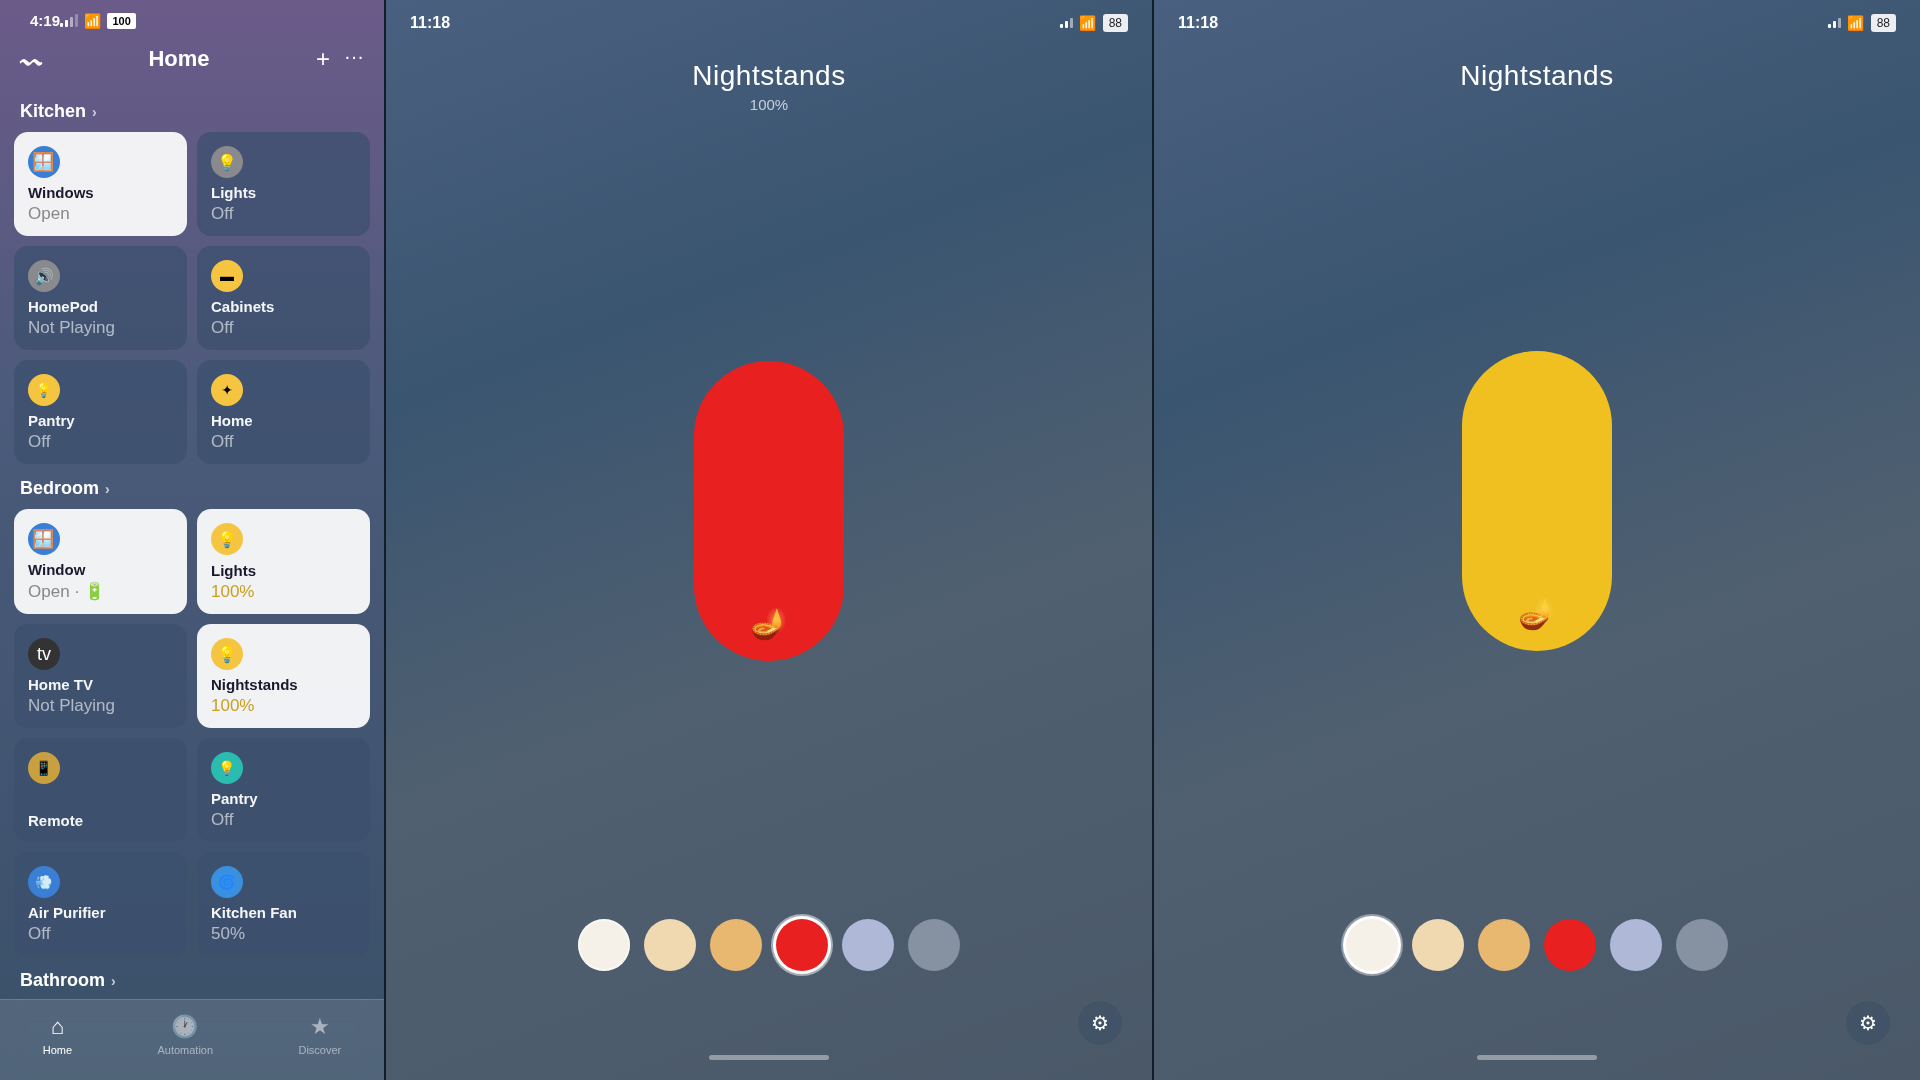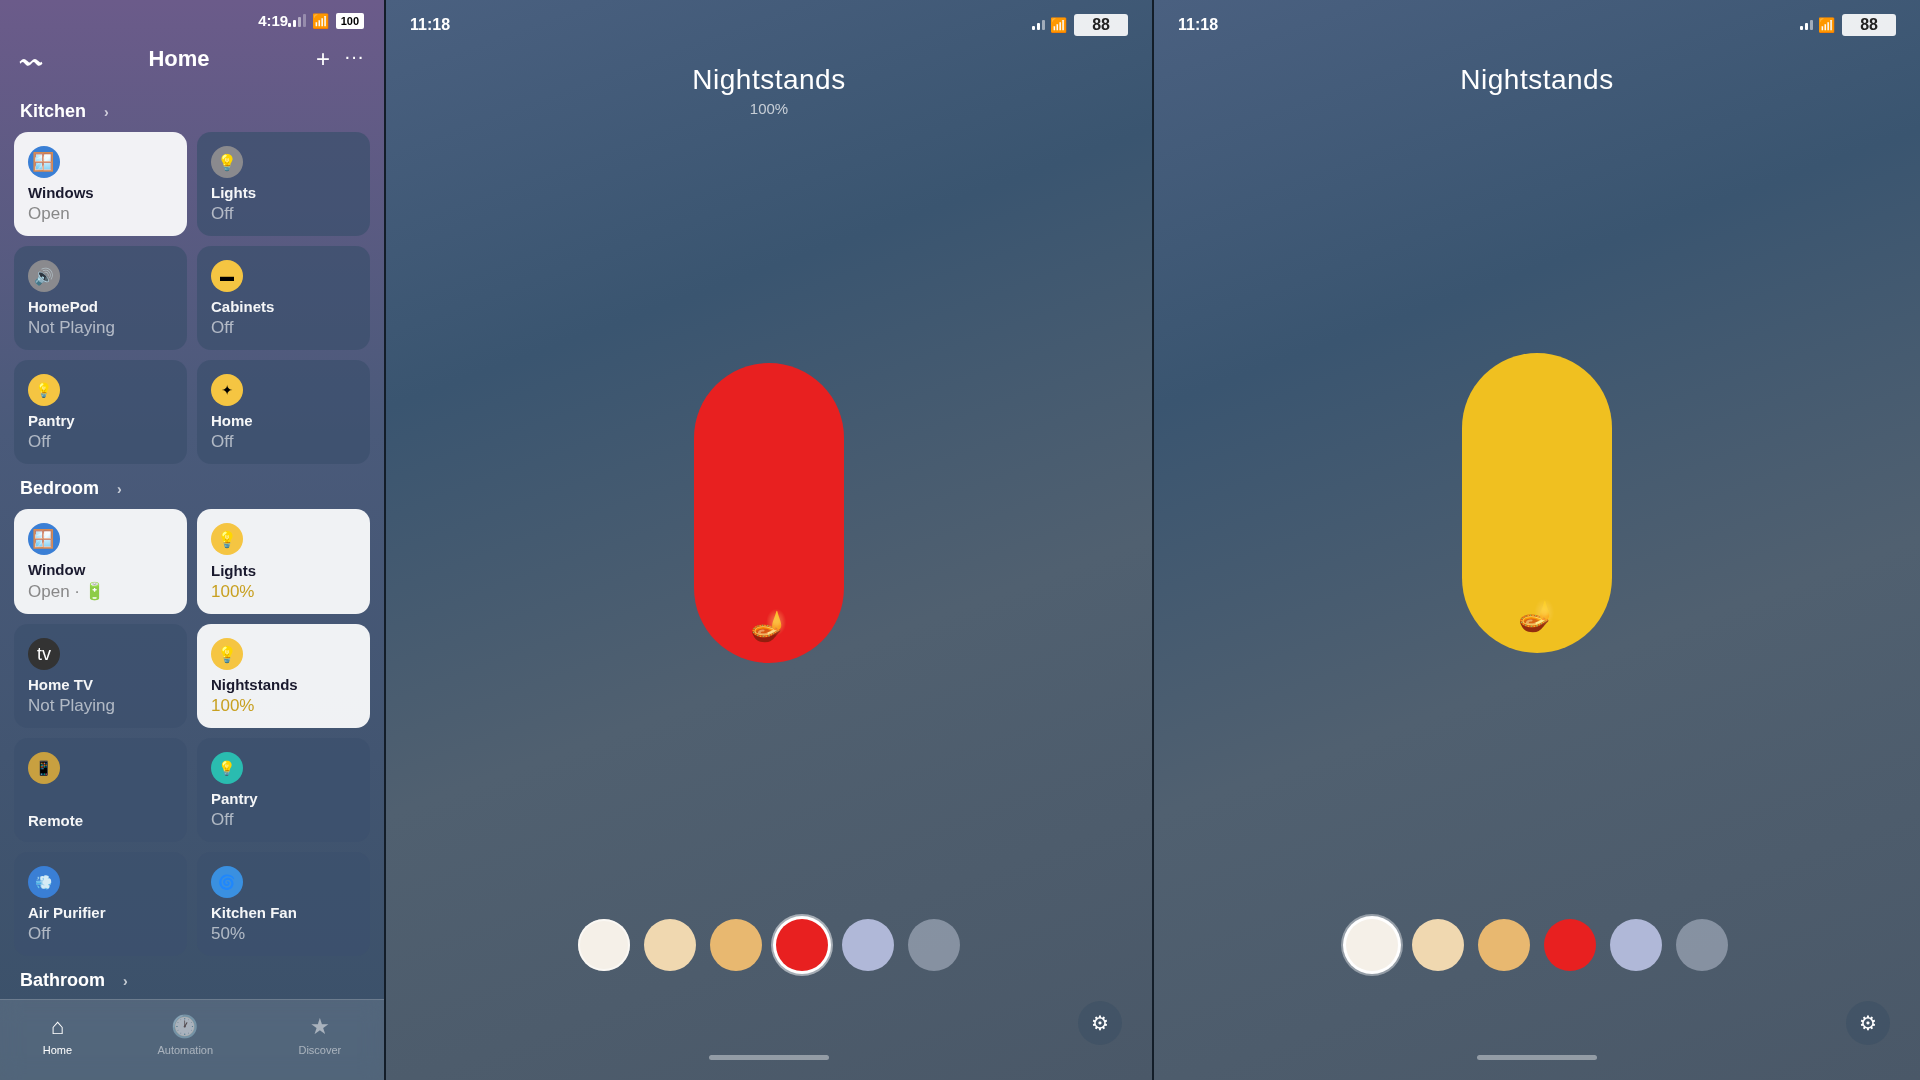--- a/index.html
+++ b/index.html
@@ -18,23 +18,23 @@
       height: 1080px;
       background: linear-gradient(180deg, #6b5b8a 0%, #4a5a7a 40%, #3a5068 100%);
       display: flex;
       flex-direction: column;
       position: relative;
       overflow: hidden;
     }
 
     .status-bar {
       display: flex;
-      justify-content: flex-end;
-      align-items: center;
-      padding: 12px 20px 6px;
+      justify-content: flex-start;
+      align-items: center;
+      padding: 12px 30px 6px;
       color: white;
       font-size: 15px;
       font-weight: 600;
     }
     .status-bar-right {
       display: flex;
       align-items: center;
       gap: 6px;
       font-size: 13px;
     }
@@ -70,21 +70,21 @@
       flex: 1;
       overflow-y: auto;
       padding: 0 14px;
       scrollbar-width: none;
     }
     .scroll-area::-webkit-scrollbar { display: none; }
 
     .section-header {
       display: flex;
       align-items: center;
-      gap: 18px;
+      gap: 6px;
       color: white;
       font-size: 18px;
       font-weight: 600;
       margin: 14px 6px 10px;
       cursor: pointer;
     }
     .section-chevron {
       font-size: 14px;
       color: rgba(255,255,255,0.7);
     }
@@ -205,23 +205,23 @@
     .ns-status-time { font-size: 16px; font-weight: 700; }
     .ns-status-right {
       display: flex;
       align-items: center;
       gap: 6px;
       font-size: 13px;
     }
     .ns-battery {
       background: rgba(255,255,255,0.9);
       border-radius: 3px;
-      padding: 2px 18px;
-      font-size: 16px;
-      font-weight: 700;
+      padding: 2px 6px;
+      font-size: 12px;
+      font-weight: 400;
       color: #222;
     }
 
     .ns-title-area {
       text-align: center;
       padding: 20px 20px 10px;
       color: white;
     }
     .ns-title {
       font-size: 28px;

